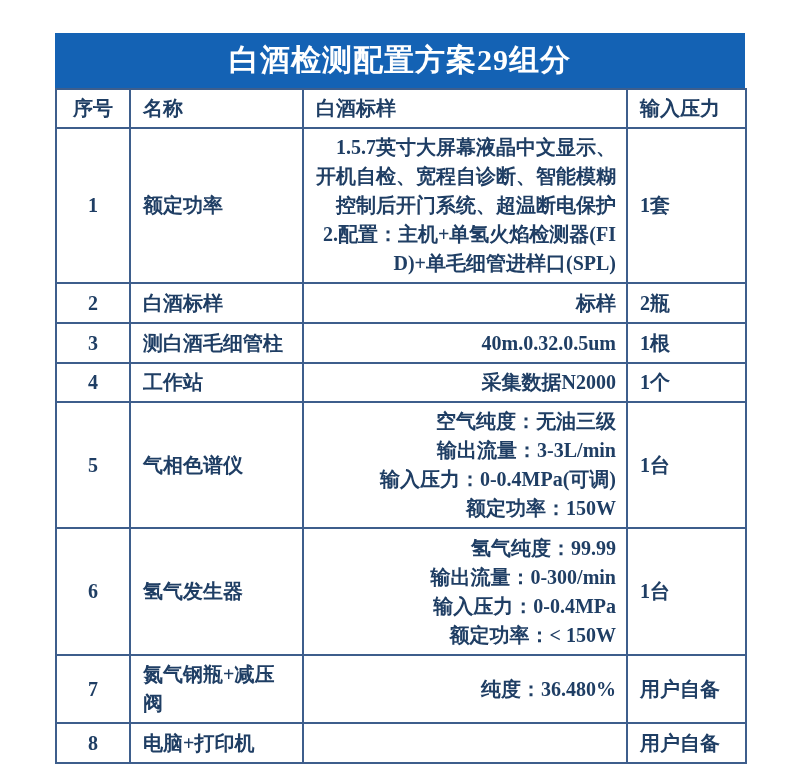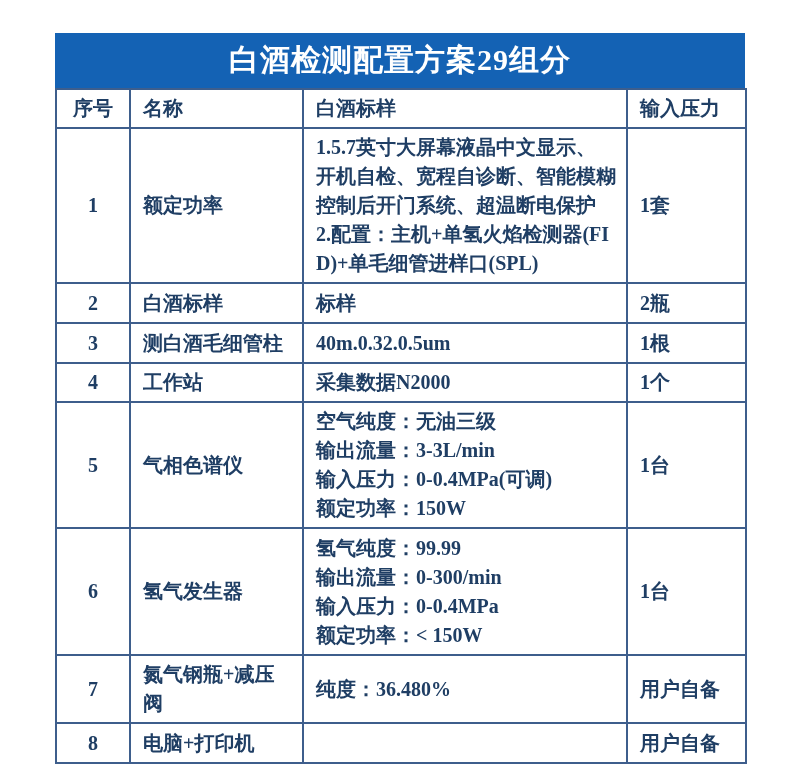--- a/index.html
+++ b/index.html
@@ -45,21 +45,21 @@
     padding: 4px 10px 4px 12px;
     line-height: 1.45;
     overflow: hidden;
   }
   .col-no   { width: 74px; }
   .col-name { width: 173px; }
   .col-spec { width: 324px; }
   .col-qty  { width: 119px; }
   .spec-table th { text-align: left; height: 38px; margin-top: 20px; }
   .spec-table th.c-no, .spec-table td.c-no { text-align: center; padding-left: 4px; padding-right: 4px; }
-  .spec-table td.c-spec { white-space: pre-line; line-height: 29px; }
+  .spec-table td.c-spec { white-space: pre-line; line-height: 29px; text-align: right; }
   .r-h40  { height: 40px; }
   .r-h38  { height: 38px; }
   .r-h155 { height: 155px; }
   .r-h125 { height: 125px; }
   .r-h127 { height: 127px; }
 </style>
 </head>
 <body>
 
 <div class="page">

